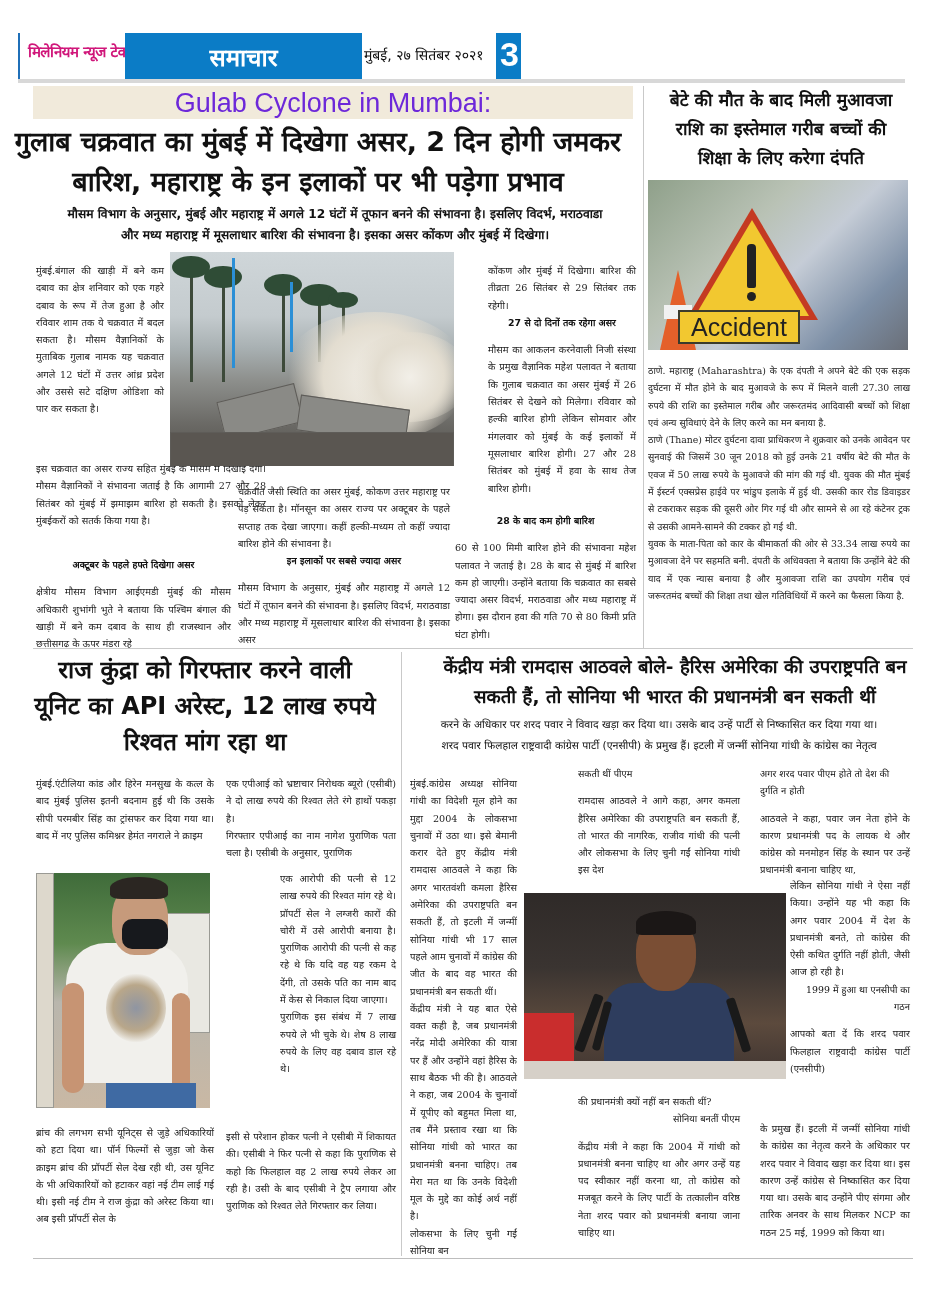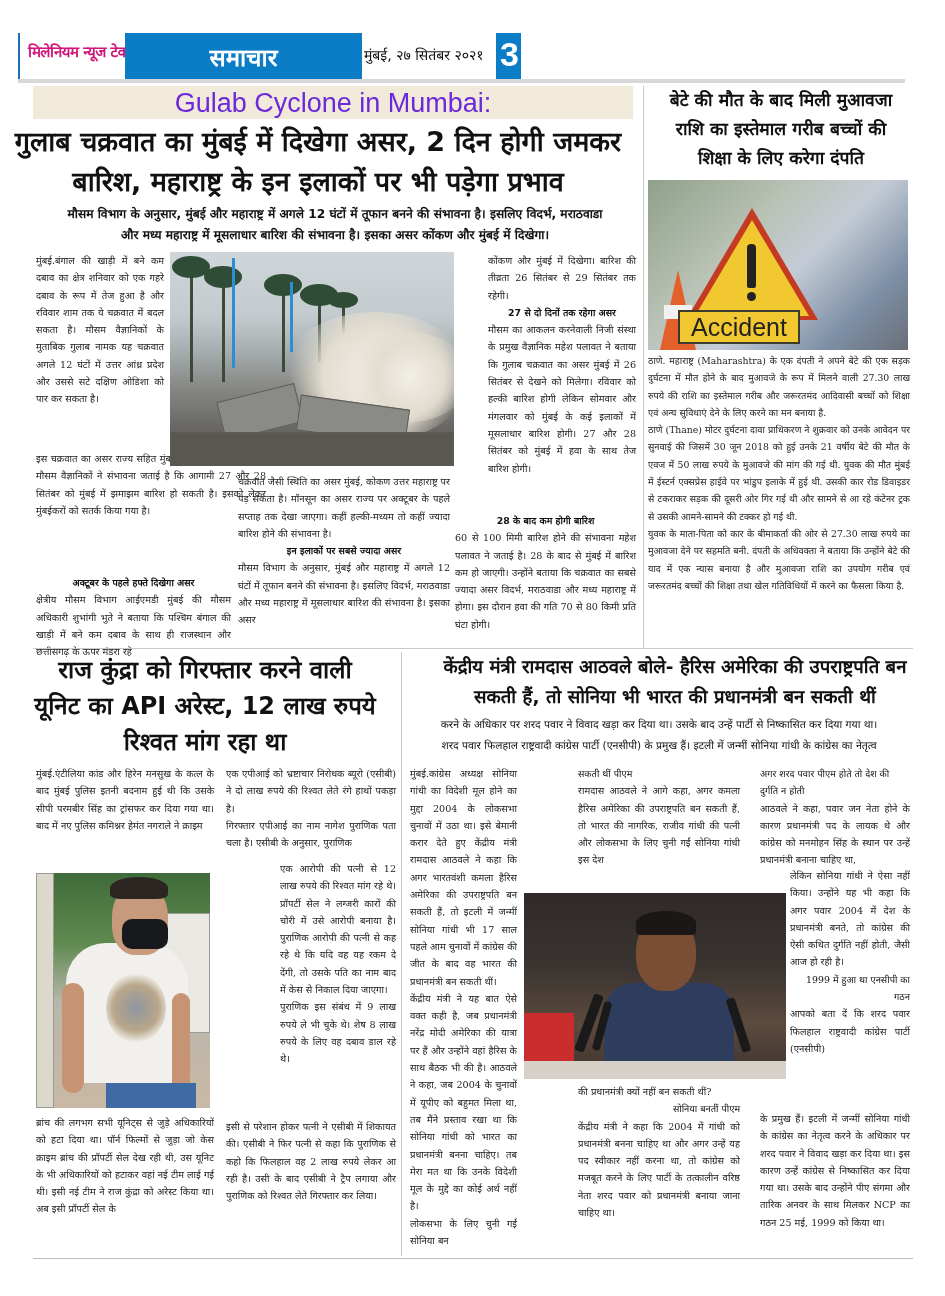--- a/index.html
+++ b/index.html
@@ -17,21 +17,21 @@
   .mast-num { position: absolute; left: 475px; top: 0; width: 28px; height: 46px; background: #0b7cc6; border-left: 3px solid #fff; }
   .mast-num span { position: absolute; left: 4px; top: 2px; color: #fff; font-weight: bold; font-size: 34px; font-family: "Liberation Sans", sans-serif; }
   .mast-shadow { position: absolute; left: 18px; top: 79px; width: 887px; height: 4px; background: #d8d8d8; }
 
   
   .kicker-bar { position: absolute; left: 33px; top: 86px; width: 600px; height: 33px; background: #f1eadb; }
   .kicker { position: absolute; left: 0; top: 2px; width: 100%; text-align: center; font-family: Liberation Sans, sans-serif; font-size: 27px; color: #6d28d9; }
   .headline { position: absolute; text-align: center; font-weight: bold; color: #111; line-height: 1.2; }
   .deck { position: absolute; text-align: center; font-weight: bold; font-size: 12.2px; line-height: 21px; color: #111; }
   .body { position: absolute; font-family: "DejaVu Serif", serif; font-size: 9.6px; line-height: 17.3px; color: #222; text-align: justify; }
-  .body p { text-indent: 0; }
+  .body p { text-indent: 0; margin-top: 10px; }
   .body p + p { margin-top: 0; }
   .subhead { font-family: "DejaVu Sans", sans-serif; font-weight: bold; font-size: 9.4px; text-align: center; color: #111; }
   .divider-v { position: absolute; width: 1px; background: #c9c9c9; }
   .divider-h { position: absolute; height: 1px; background: #c9c9c9; }
 
   
   .photo { position: absolute; overflow: hidden; }
   .cyclone { background: linear-gradient(180deg, #cfd6d9 0%, #c4cbce 30%, #a8b0b2 45%, #8d8f8c 60%, #6b6a66 80%, #514d48 100%); }
   .cyc-wave { position: absolute; border-radius: 50%; background: radial-gradient(circle, #f2efe8 0%, #e3ddd0 45%, rgba(220,214,200,0) 75%); }
   .cyc-palm { position: absolute; width: 3px; background: #3d4a3a; }
@@ -93,21 +93,21 @@
   <div>मौसम विभाग के अनुसार, मुंबई और महाराष्ट्र में अगले 12 घंटों में तूफान बनने की संभावना है। इसलिए विदर्भ, मराठवाडा</div>
   <div>और मध्य महाराष्ट्र में मूसलाधार बारिश की संभावना है। इसका असर कोंकण और मुंबई में दिखेगा।</div>
 </div>
 
 <div class="body" style="left:36px; top:252px; width:128px;">
   <p>मुंबई.बंगाल की खाड़ी में बने कम दबाव का क्षेत्र शनिवार को एक गहरे दबाव के रूप में तेज हुआ है और रविवार शाम तक ये चक्रवात में बदल सकता है। मौसम वैज्ञानिकों के मुताबिक गुलाब नामक यह चक्रवात अगले 12 घंटों में उत्तर आंध्र प्रदेश और उससे सटे दक्षिण ओडिशा को पार कर सकता है।</p>
 </div>
 <div class="body" style="left:36px; top:450px; width:230px;">
   <p>इस चक्रवात का असर राज्य सहित मुंबई के मौसम में दिखाई देगा। मौसम वैज्ञानिकों ने संभावना जताई है कि आगामी 27 और 28 सितंबर को मुंबई में झमाझम बारिश हो सकती है। इसको लेकर मुंबईकरों को सतर्क किया गया है।</p>
 </div>
-<div class="body" style="left:36px; top:574px; width:195px;">
+<div class="body" style="left:36px; top:556px; width:195px;">
   <div class="subhead">अक्टूबर के पहले हफ्ते दिखेगा असर</div>
   <p>क्षेत्रीय मौसम विभाग आईएमडी मुंबई की मौसम अधिकारी शुभांगी भुते ने बताया कि पश्चिम बंगाल की खाड़ी में बने कम दबाव के साथ ही राजस्थान और छत्तीसगढ़ के ऊपर मंडरा रहे</p>
 </div>
 
 <div class="photo cyclone" style="left:170px; top:252px; width:284px; height:214px;">
   <div class="cyc-palm" style="left:20px; top:10px; height:120px;"></div>
   <div class="cyc-frond" style="left:2px; top:4px;"></div>
   <div class="cyc-palm" style="left:52px; top:20px; height:110px;"></div>
   <div class="cyc-frond" style="left:34px; top:14px;"></div>
   <div class="cyc-palm" style="left:112px; top:30px; height:90px;"></div>
@@ -155,21 +155,21 @@
   <div class="acc-tri" style="left:38px; top:28px; border-left:66px solid transparent; border-right:66px solid transparent; border-bottom:112px solid #c43a22;"></div>
   <div class="acc-tri" style="left:47px; top:40px; border-left:57px solid transparent; border-right:57px solid transparent; border-bottom:96px solid #f2c830;"></div>
   <div style="position:absolute; left:99px; top:64px; width:9px; height:44px; background:#222; border-radius:4px 4px 2px 2px;"></div>
   <div style="position:absolute; left:99px; top:112px; width:9px; height:9px; background:#222; border-radius:50%;"></div>
   <div class="acc-board" style="left:30px; top:130px; width:122px; height:34px; font-size:25px; line-height:30px;">Accident</div>
 </div>
 
 <div class="body" style="left:648px; top:352px; width:262px; font-size:9.3px;">
   <p>ठाणे. महाराष्ट्र (Maharashtra) के एक दंपती ने अपने बेटे की एक सड़क दुर्घटना में मौत होने के बाद मुआवजे के रूप में मिलने वाली 27.30 लाख रुपये की राशि का इस्तेमाल गरीब और जरूरतमंद आदिवासी बच्चों को शिक्षा एवं अन्य सुविधाएं देने के लिए करने का मन बनाया है.</p>
   <p>ठाणे (Thane) मोटर दुर्घटना दावा प्राधिकरण ने शुक्रवार को उनके आवेदन पर सुनवाई की जिसमें 30 जून 2018 को हुई उनके 21 वर्षीय बेटे की मौत के एवज में 50 लाख रुपये के मुआवजे की मांग की गई थी. युवक की मौत मुंबई में ईस्टर्न एक्सप्रेस हाईवे पर भांडुप इलाके में हुई थी. उसकी कार रोड डिवाइडर से टकराकर सड़क की दूसरी ओर गिर गई थी और सामने से आ रहे कंटेनर ट्रक से उसकी आमने-सामने की टक्कर हो गई थी.</p>
-  <p>युवक के माता-पिता को कार के बीमाकर्ता की ओर से 27.30 लाख रुपये का मुआवजा देने पर सहमति बनी. दंपती के अधिवक्ता ने बताया कि उन्होंने बेटे की याद में एक न्यास बनाया है और मुआवजा राशि का उपयोग गरीब एवं जरूरतमंद बच्चों की शिक्षा तथा खेल गतिविधियों में करने का फैसला किया है.</p>
+  <p>युवक के माता-पिता को कार के बीमाकर्ता की ओर से 33.34 लाख रुपये का मुआवजा देने पर सहमति बनी. दंपती के अधिवक्ता ने बताया कि उन्होंने बेटे की याद में एक न्यास बनाया है और मुआवजा राशि का उपयोग गरीब एवं जरूरतमंद बच्चों की शिक्षा तथा खेल गतिविधियों में करने का फैसला किया है.</p>
 </div>
 
 <div class="divider-h" style="left:33px; top:648px; width:880px;"></div>
 
 <div class="headline" style="left:30px; top:652px; width:350px; font-size:24px; line-height:36px;">
   <div>राज कुंद्रा को गिरफ्तार करने वाली</div>
   <div>यूनिट का API अरेस्ट, 12 लाख रुपये</div>
   <div>रिश्वत मांग रहा था</div>
 </div>
 
@@ -193,21 +193,21 @@
 <div class="body" style="left:36px; top:1114px; width:178px;">
   <p>ब्रांच की लगभग सभी यूनिट्स से जुड़े अधिकारियों को हटा दिया था। पॉर्न फिल्मों से जुड़ा जो केस क्राइम ब्रांच की प्रॉपर्टी सेल देख रही थी, उस यूनिट के भी अधिकारियों को हटाकर वहां नई टीम लाई गई थी। इसी नई टीम ने राज कुंद्रा को अरेस्ट किया था। अब इसी प्रॉपर्टी सेल के</p>
 </div>
 
 <div class="body" style="left:226px; top:765px; width:170px;">
   <p>एक एपीआई को भ्रष्टाचार निरोधक ब्यूरो (एसीबी) ने दो लाख रुपये की रिश्वत लेते रंगे हाथों पकड़ा है।</p>
   <p>गिरफ्तार एपीआई का नाम नागेश पुराणिक पता चला है। एसीबी के अनुसार, पुराणिक</p>
 </div>
 <div class="body" style="left:280px; top:860px; width:116px;">
   <p>एक आरोपी की पत्नी से 12 लाख रुपये की रिश्वत मांग रहे थे। प्रॉपर्टी सेल ने लग्जरी कारों की चोरी में उसे आरोपी बनाया है। पुराणिक आरोपी की पत्नी से कह रहे थे कि यदि वह यह रकम दे देंगी, तो उसके पति का नाम बाद में केस से निकाल दिया जाएगा।</p>
-  <p>पुराणिक इस संबंध में 9 लाख रुपये ले भी चुके थे। शेष 8 लाख रुपये के लिए वह दबाव डाल रहे थे।</p>
+  <p>पुराणिक इस संबंध में 7 लाख रुपये ले भी चुके थे। शेष 8 लाख रुपये के लिए वह दबाव डाल रहे थे।</p>
 </div>
 <div class="body" style="left:226px; top:1118px; width:170px;">
   <p>इसी से परेशान होकर पत्नी ने एसीबी में शिकायत की। एसीबी ने फिर पत्नी से कहा कि पुराणिक से कहो कि फिलहाल वह 2 लाख रुपये लेकर आ रही है। उसी के बाद एसीबी ने ट्रैप लगाया और पुराणिक को रिश्वत लेते गिरफ्तार कर लिया।</p>
 </div>
 
 <div class="divider-v" style="left:401px; top:652px; height:604px;"></div>
 
 <div class="headline" style="left:420px; top:652px; width:510px; font-size:18.5px; line-height:30px;">
   <div>केंद्रीय मंत्री रामदास आठवले बोले- हैरिस अमेरिका की उपराष्ट्रपति बन</div>
   <div>सकती हैं, तो सोनिया भी भारत की प्रधानमंत्री बन सकती थीं</div>

